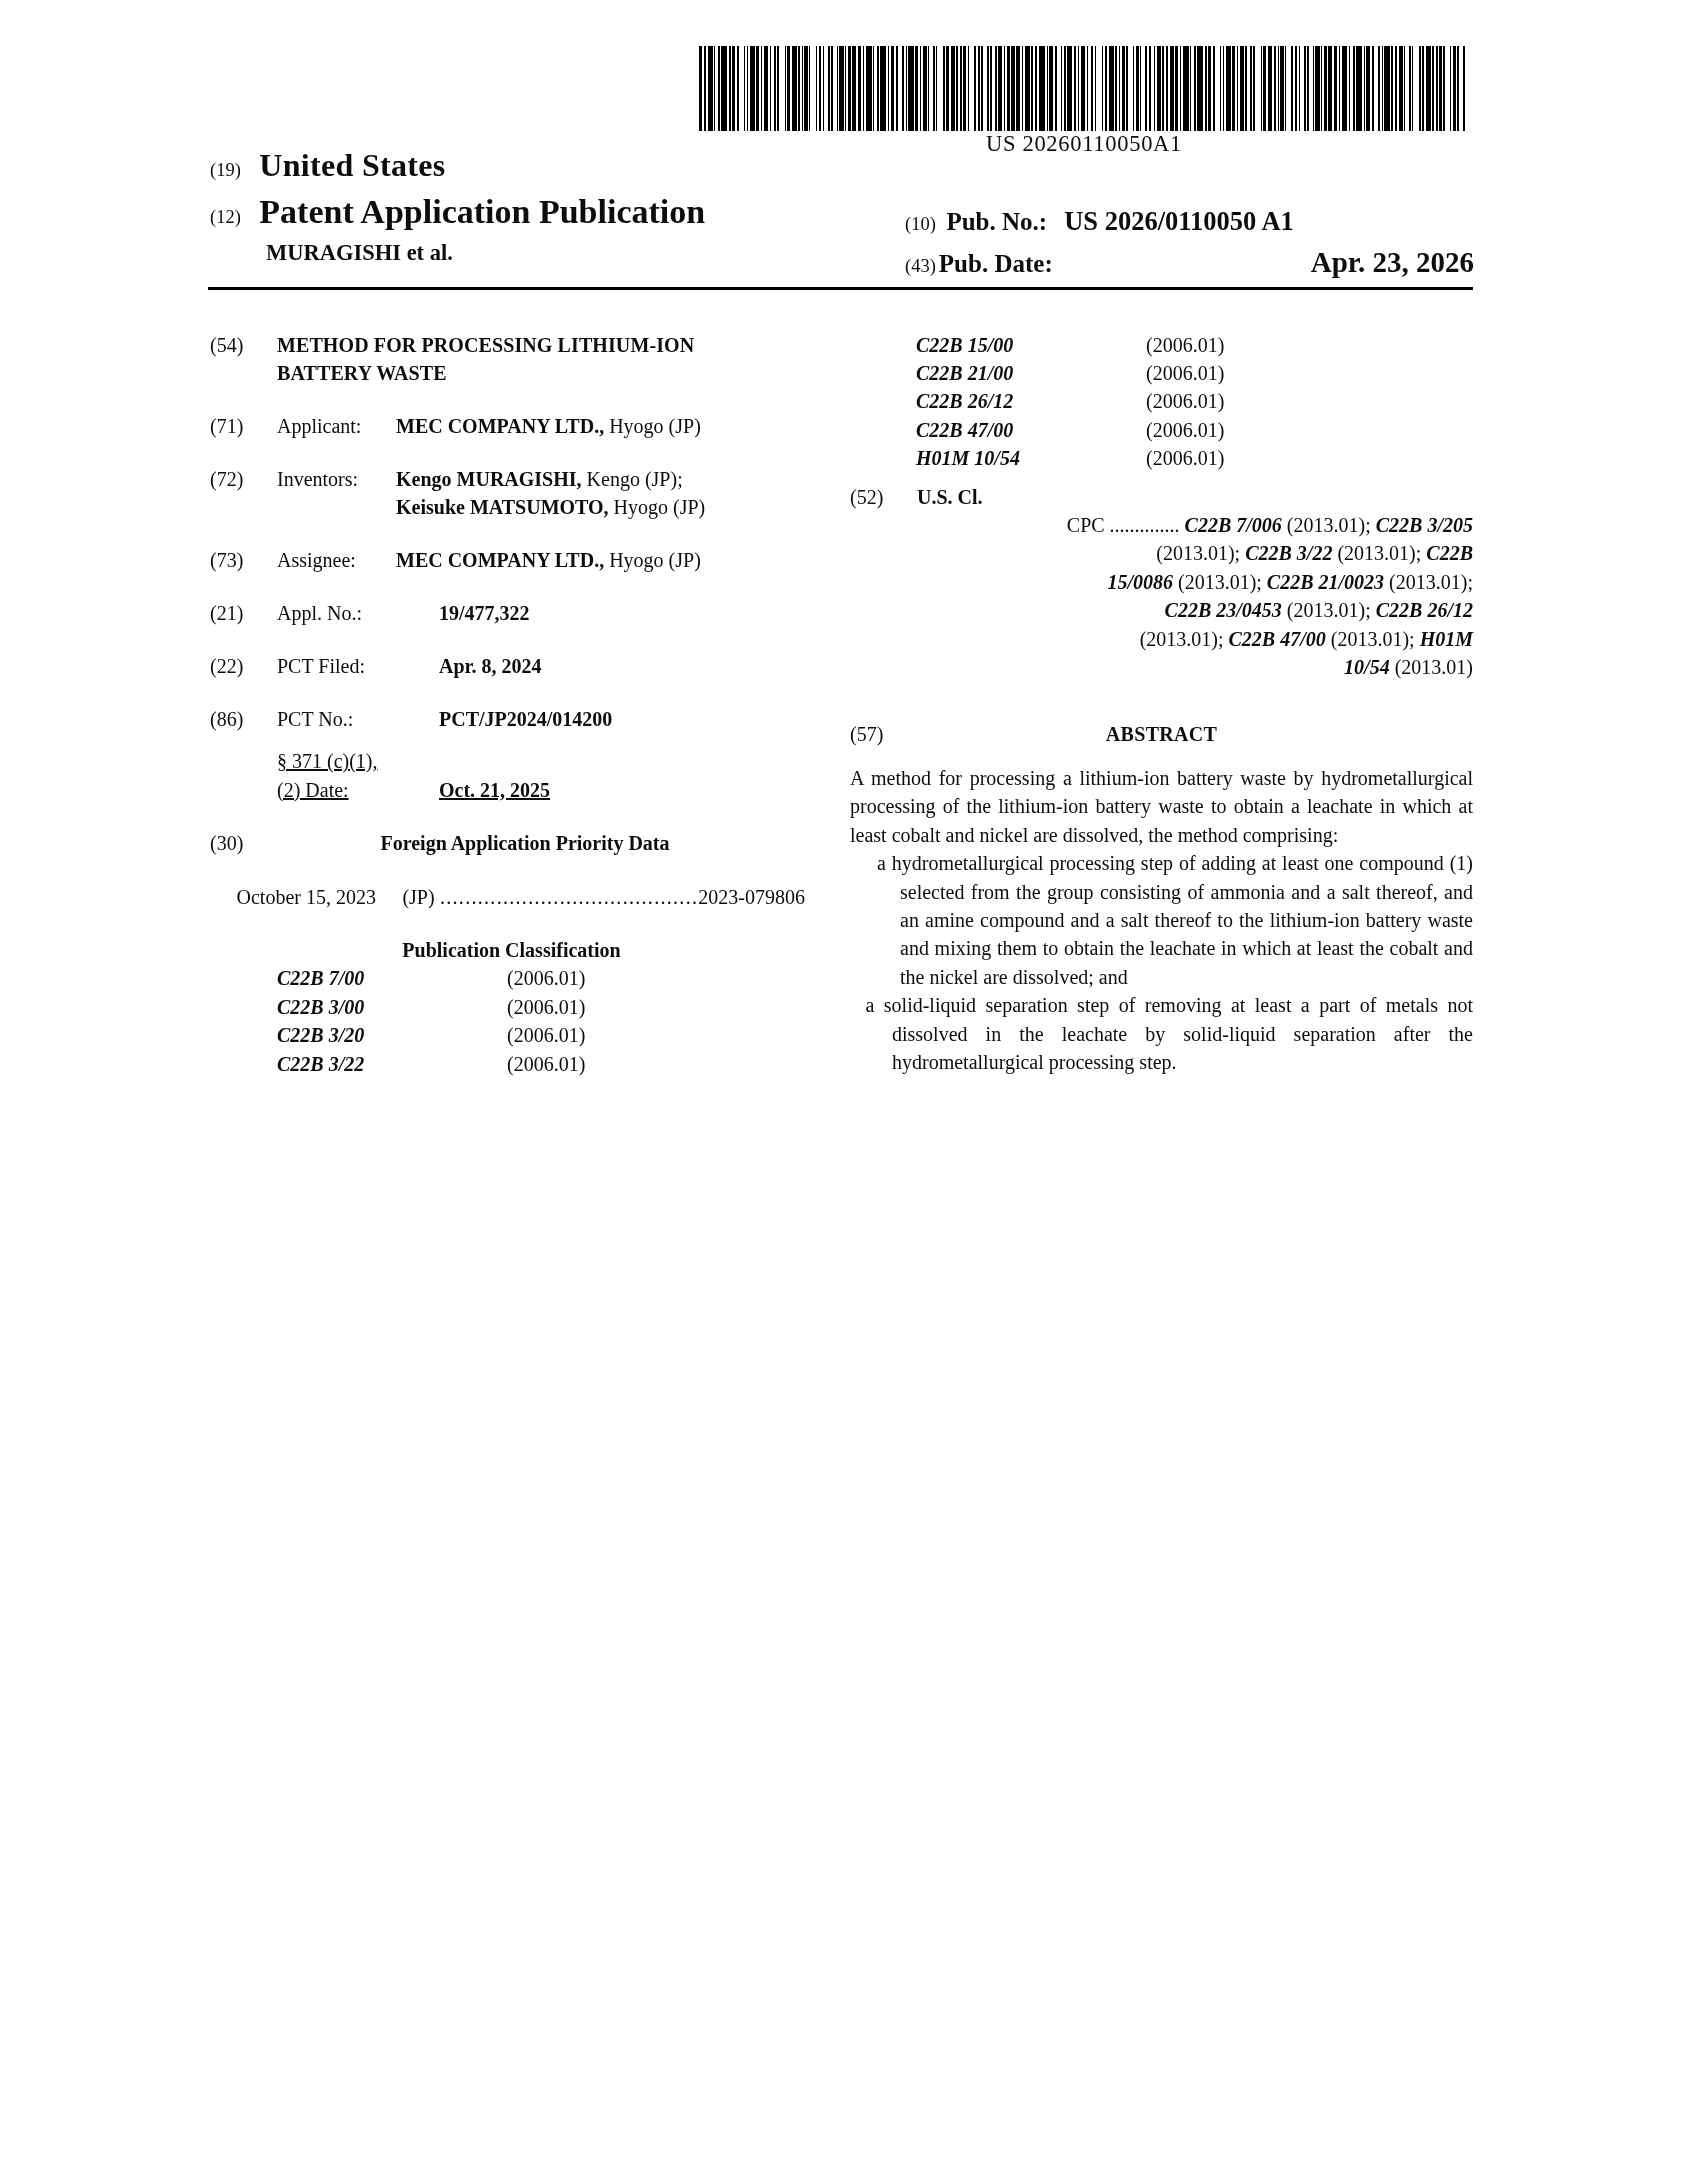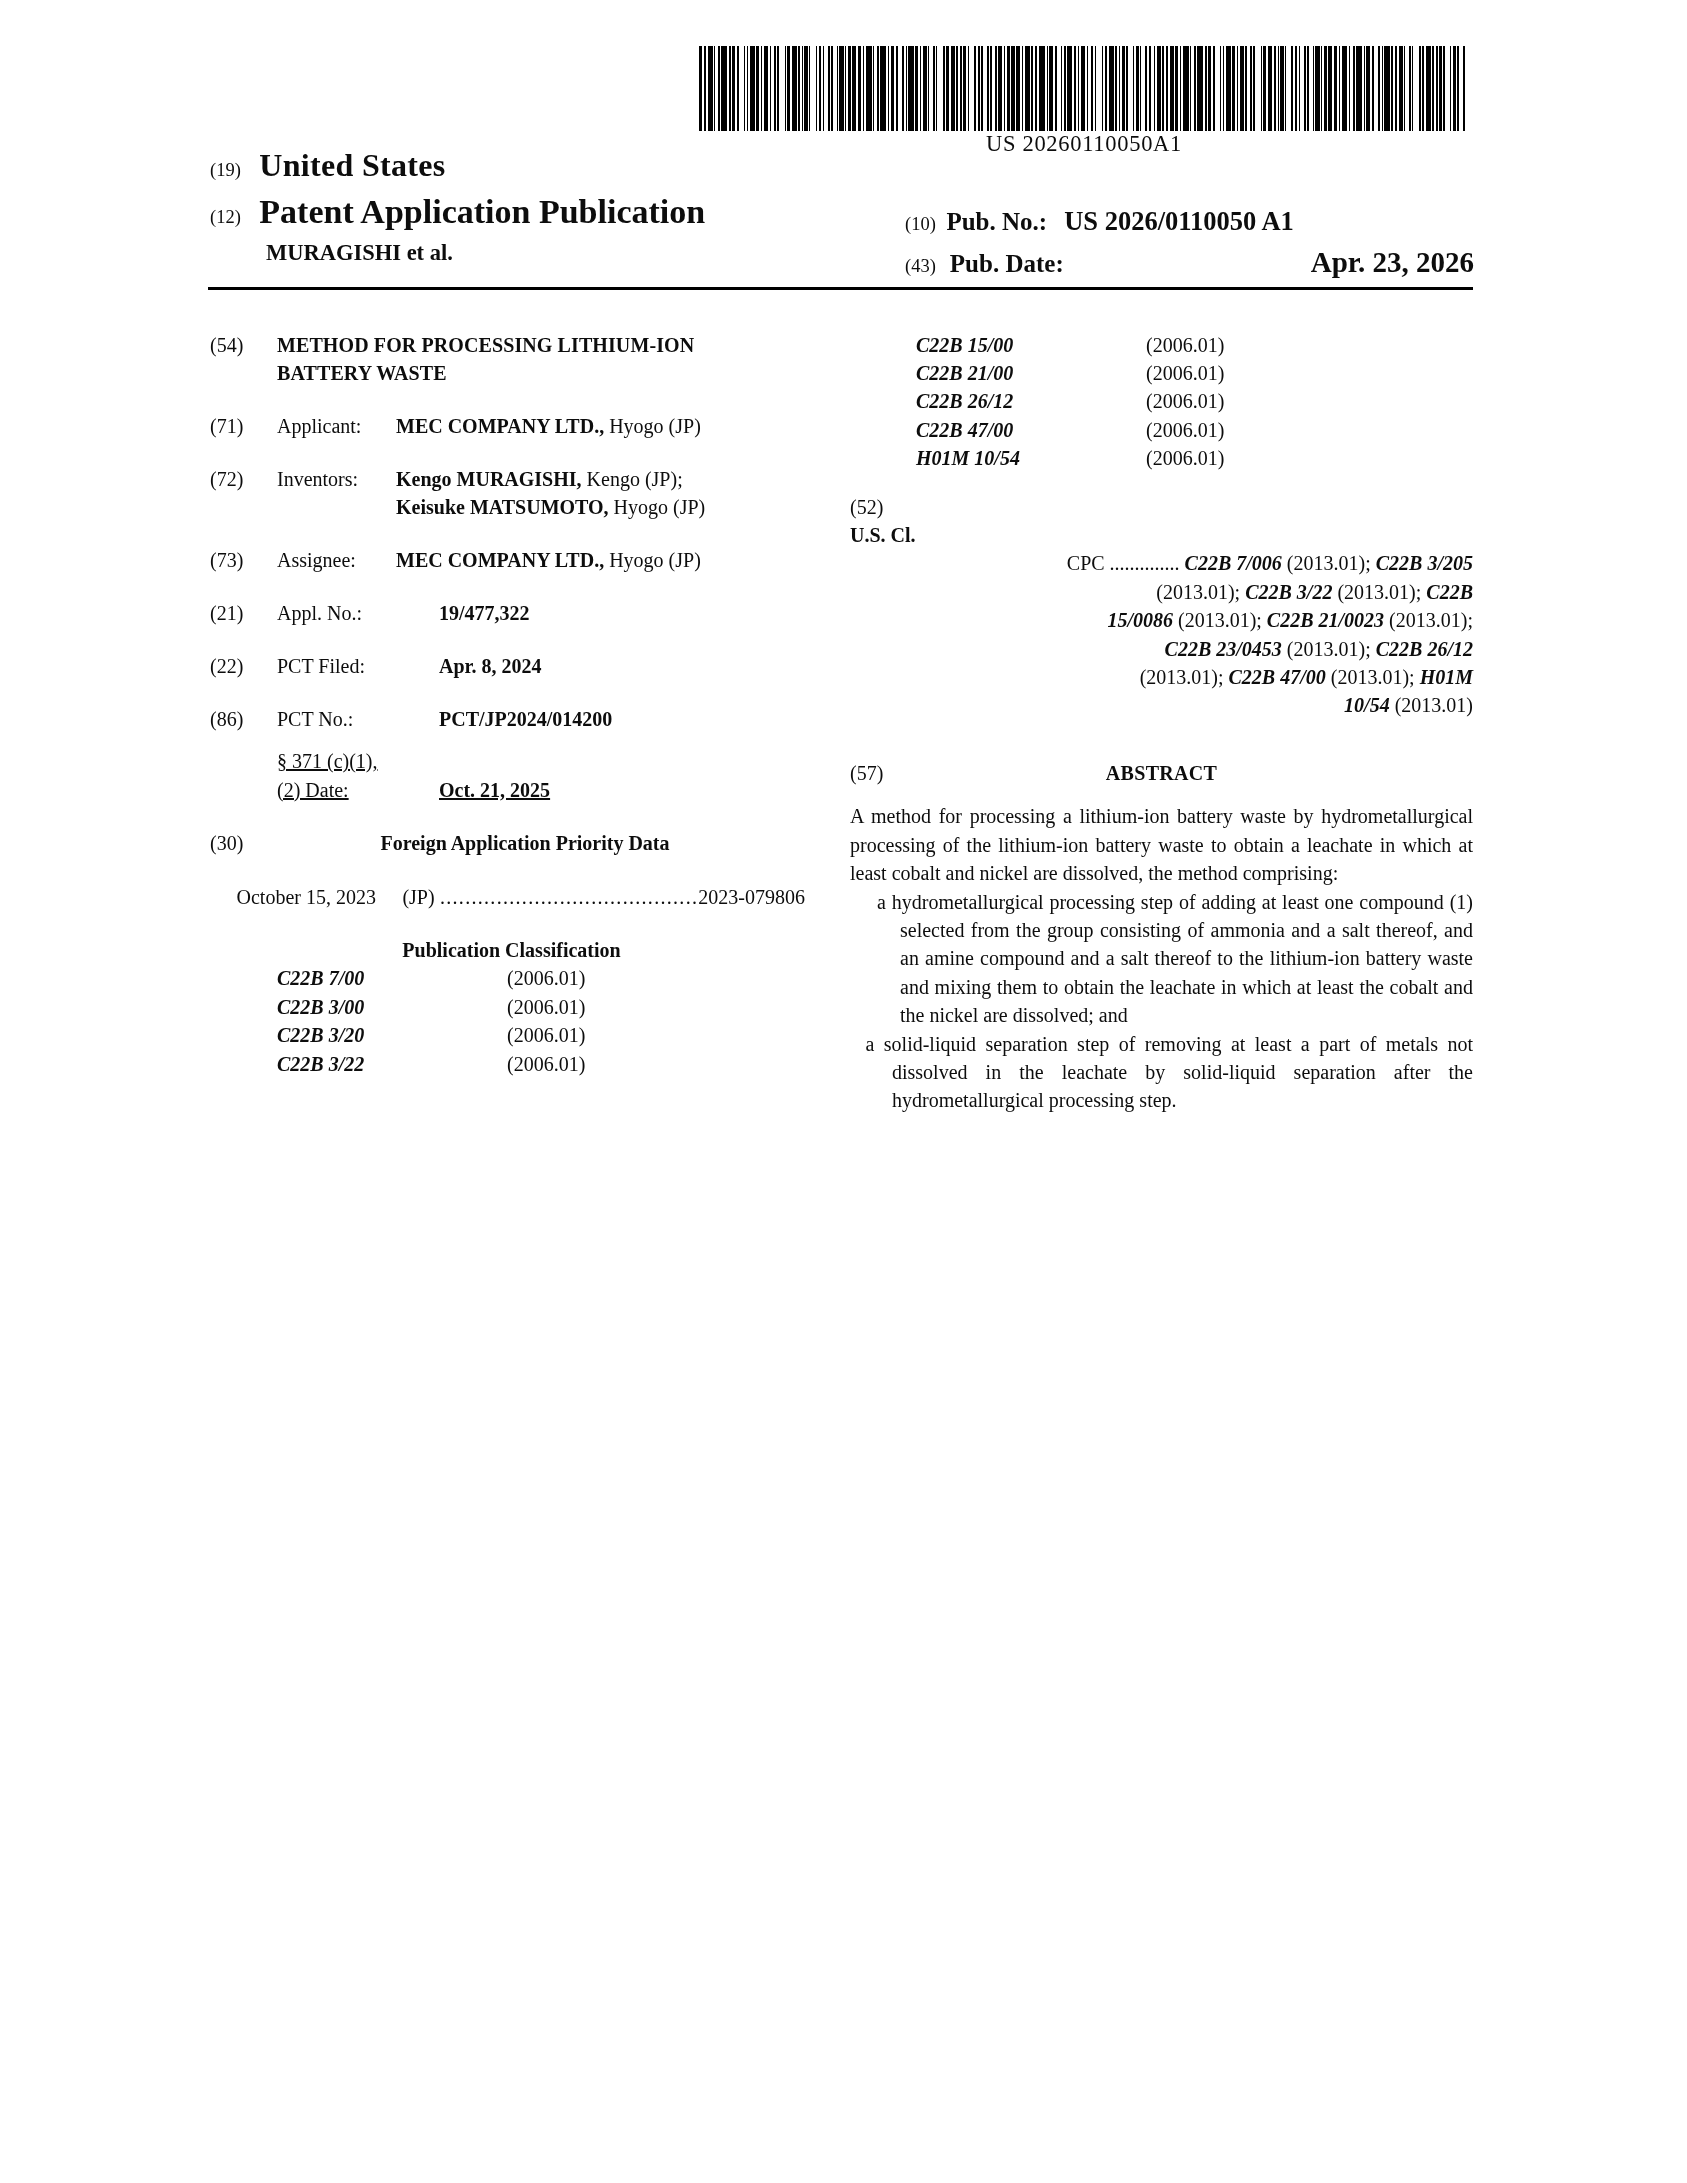--- a/index.html
+++ b/index.html
@@ -27,21 +27,21 @@
   .h-left .row2 { margin-top: 8.6px; }
   .party { margin-top: 9.3px; margin-left: 56px; font-size: 22.5px; font-weight: bold; }
 
   .h-right { position: absolute; left: 905px; top: 206px; width: 569px; }
   .h-right .r1 { display: flex; align-items: baseline; }
   .h-right .r1 .inid-sm { margin-right: 10.6px; }
   .pubno-label { font-size: 25px; font-weight: bold; }
   .pubno-value { font-size: 26.5px; font-weight: bold; margin-left: 17px; }
   .h-right .r2 { display: flex; align-items: baseline; justify-content: space-between; margin-top: 9.3px; }
   .r2-left { display: flex; align-items: baseline; }
-  .r2-left .inid-sm { margin-right: 14px; }
+  .r2-left .inid-sm { margin-right: 3px; }
   .pubdate-label { font-size: 25px; font-weight: bold; }
   .pubdate-value { font-size: 29px; font-weight: bold; }
 
   .rule { position: absolute; left: 208px; top: 287px; width: 1265px; height: 3.3px; background: #000; }
 
   
   .col { position: absolute; top: 320px; font-size: 20px; line-height: 28.4px; }
   .col-left  { left: 210px; width: 603px; }
   .col-right { left: 850px; width: 623px; }
 
@@ -69,21 +69,21 @@
   .priority-line .leader { flex: 1; overflow: hidden; white-space: nowrap; padding: 0 5.3px; letter-spacing: 1.3px; }
   .priority-line .docnum { flex: none; padding-right: 8px; }
 
   .pubclass-head { margin-top: 24px; text-align: center; font-weight: bold; }
 
   .intcl-row-group { margin-top: 0px; }
   .cls-row { display: flex; padding-left: 67px; }
   .cls-row .code { width: 230px; flex: none; font-weight: bold; font-style: italic; }
   .col-right .cls-row { padding-left: 66px; }
 
-  .uscl-row { margin-top: 20px; flex-direction: column; }
+  .uscl-row { margin-top: 10px; }
   .cpc-block { margin-left: 66px; width: 557px; margin-top: 0; }
   .cpc-line { text-align: right; }
 
   .abstract-row { position: relative; margin-top: 39px; }
   .abstract-row .inid-abs { position: absolute; left: 0; top: 0; }
   .abstract-head { width: 100%; text-align: center; font-weight: bold; letter-spacing: 0.3px; }
 
   .abs-p1 { margin-top: 15px; text-align: justify; }
   .abs-p2 { text-align: justify; padding-left: 50px; text-indent: -23px; }
   .abs-p3 { text-align: justify; padding-left: 42px; text-indent: -26.5px; }

